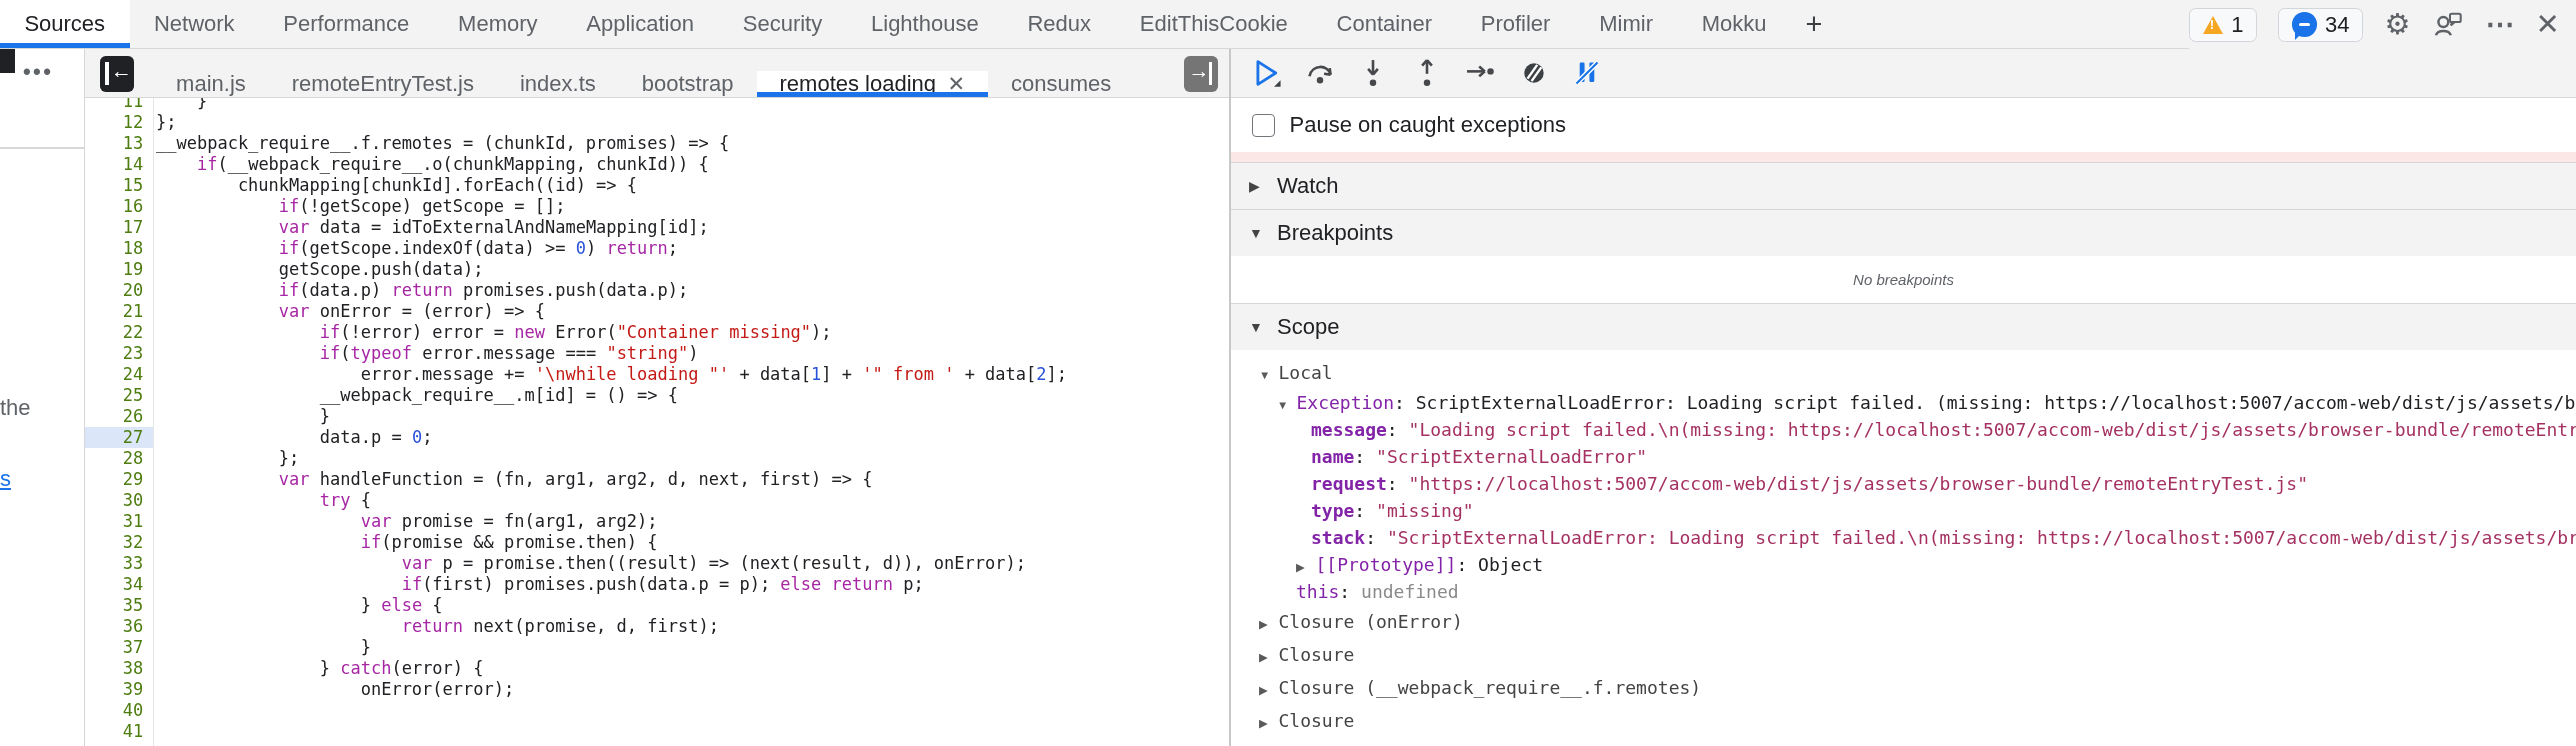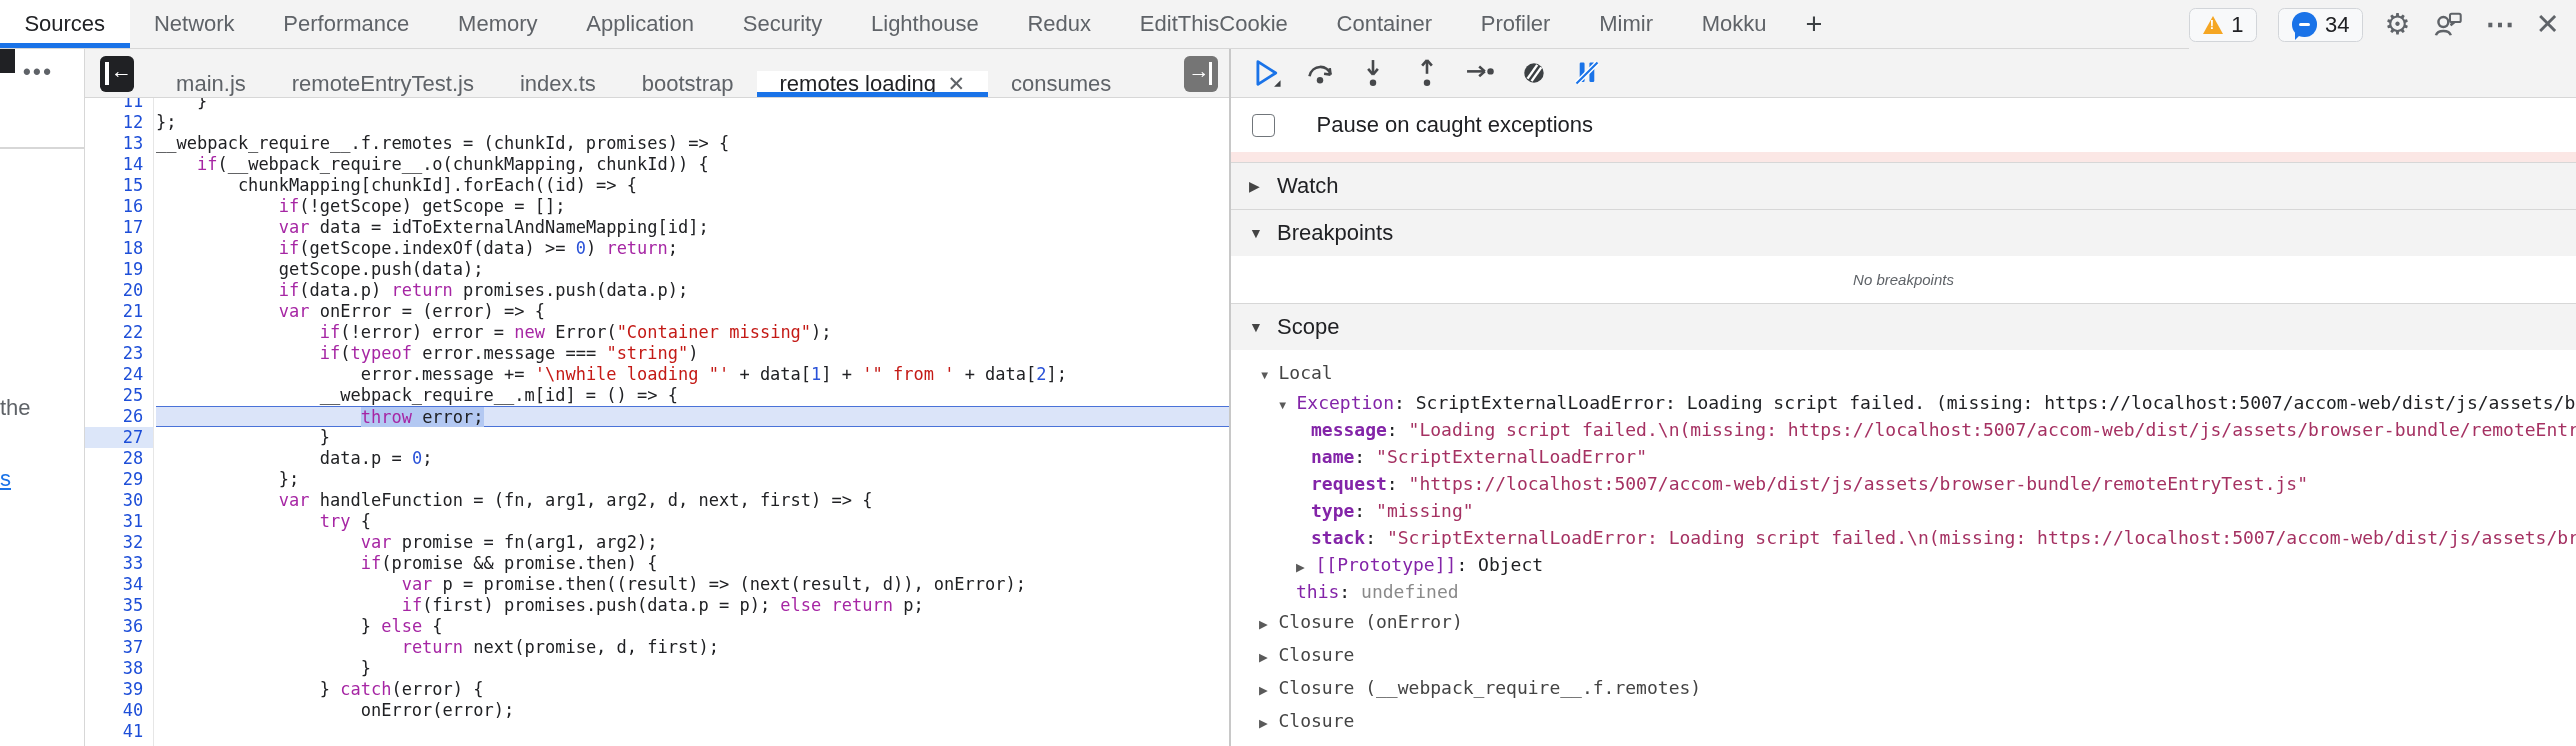--- a/index.html
+++ b/index.html
@@ -60,38 +60,38 @@
   .panel-toggle::before { content:""; position:absolute; right:5.7px; top:6.5px; width:3.3px; height:23px; background:#fff; }
   .panel-toggle::after { content:"\2192"; position:absolute; left:4.9px; top:3.3px; color:#fff; font-size:21px; }
 
   
   #editor { position:absolute; left:85px; top:98px; width:1144px; height:649px;
     background:#fff; overflow:hidden; }
   #gutter { position:absolute; left:0; top:0; width:69px; height:100%;
     border-right:1.6px solid #e6e6e6; }
   #gutter-inner, #code-inner { margin-top:-7.3px; }
   .gl { height:21px; line-height:21px; font-family:"DejaVu Sans Mono", monospace;
-    font-size:17px; color:#1d4ed8; text-align:right; padding-right:9.8px; }
+    font-size:17px; color:#4d7c0f; text-align:right; padding-right:9.8px; }
   .gl.hl { background:#dce6f9; }
   #code { position:absolute; left:71px; top:0; right:0; height:100%; overflow:hidden; }
   .cl { height:21px; line-height:21px; font-family:"DejaVu Sans Mono", monospace;
     font-size:17px; white-space:pre; color:#202124; }
   .cl.hl { background:#dbe4f9; border-top:1.6px solid #4a72d8; border-bottom:1.6px solid #4a72d8; }
   .tok-k { color:var(--kw); }
   .tok-s { color:var(--str); }
   .tok-d { color:var(--num); }
   .tok-sel { background:#b3c8f2; }
 
   
   #vdivider { position:absolute; left:1229px; top:49px; width:1.6px; height:698px; background:#c8c8c8; }
   #rightpanel { position:absolute; left:1231px; top:49px; width:1345px; height:698px; background:#fff; }
   #dbg-toolbar { height:49px; background:#f3f3f3; border-bottom:1.6px solid #d7d7d7;
     display:flex; align-items:center; padding-left:18px; gap:19.5px; }
   .dbg-btn { width:34px; height:34px; display:flex; align-items:center; justify-content:center; }
-  #pause-row { height:54px; display:flex; align-items:center; padding-left:21px; background:#fff;gap:27px; }
+  #pause-row { height:54px; display:flex; align-items:center; padding-left:21px; background:#fff; }
   #pause-checkbox { width:23px; height:23px; border:1.6px solid #70757a; border-radius:4.1px;
     margin-right:14.6px; background:#fff; }
   #pause-row span { font-size:22px; color:#202124; }
   #pink-band { height:9.8px; background:#fbe7e5; }
   .section-hdr { height:47px; background:#f3f3f3; border-top:1.6px solid #d7d7d7;
     display:flex; align-items:center; padding-left:18px; font-size:22px; color:#202124; }
   .hdr-arrow { font-size:14px; color:#444; width:28px; }
   #no-bp-row { height:47px; background:#fff; display:flex; align-items:center;
     justify-content:center; font-size:15px; font-style:italic; color:#5f6368; }
   #scope-body { background:#fff; overflow:hidden; height:397px; padding-top:6.5px; }
@@ -233,21 +233,20 @@
         <div class="cl"><span class="tok-p">            </span><span class="tok-k">if</span><span class="tok-p">(!getScope) getScope = [];</span></div>
         <div class="cl"><span class="tok-p">            </span><span class="tok-k">var</span><span class="tok-p"> data = idToExternalAndNameMapping[id];</span></div>
         <div class="cl"><span class="tok-p">            </span><span class="tok-k">if</span><span class="tok-p">(getScope.indexOf(data) &gt;= </span><span class="tok-d">0</span><span class="tok-p">) </span><span class="tok-k">return</span><span class="tok-p">;</span></div>
         <div class="cl"><span class="tok-p">            getScope.push(data);</span></div>
         <div class="cl"><span class="tok-p">            </span><span class="tok-k">if</span><span class="tok-p">(data.p) </span><span class="tok-k">return</span><span class="tok-p"> promises.push(data.p);</span></div>
         <div class="cl"><span class="tok-p">            </span><span class="tok-k">var</span><span class="tok-p"> onError = (error) =&gt; {</span></div>
         <div class="cl"><span class="tok-p">                </span><span class="tok-k">if</span><span class="tok-p">(!error) error = </span><span class="tok-k">new</span><span class="tok-p"> Error(</span><span class="tok-s">"Container missing"</span><span class="tok-p">);</span></div>
         <div class="cl"><span class="tok-p">                </span><span class="tok-k">if</span><span class="tok-p">(</span><span class="tok-k">typeof</span><span class="tok-p"> error.message === </span><span class="tok-s">"string"</span><span class="tok-p">)</span></div>
         <div class="cl"><span class="tok-p">                    error.message += </span><span class="tok-s">'\nwhile loading "'</span><span class="tok-p"> + data[</span><span class="tok-d">1</span><span class="tok-p">] + </span><span class="tok-s">'" from '</span><span class="tok-p"> + data[</span><span class="tok-d">2</span><span class="tok-p">];</span></div>
         <div class="cl"><span class="tok-p">                __webpack_require__.m[id] = () =&gt; {</span></div>
-        <div class="cl hl"><span class="tok-p">                    </span><span class="tok-k tok-sel">throw</span><span class="tok-p tok-sel"> error;</span></div>
         <div class="cl"><span class="tok-p">                }</span></div>
         <div class="cl"><span class="tok-p">                data.p = </span><span class="tok-d">0</span><span class="tok-p">;</span></div>
         <div class="cl"><span class="tok-p">            };</span></div>
         <div class="cl"><span class="tok-p">            </span><span class="tok-k">var</span><span class="tok-p"> handleFunction = (fn, arg1, arg2, d, next, first) =&gt; {</span></div>
         <div class="cl"><span class="tok-p">                </span><span class="tok-k">try</span><span class="tok-p"> {</span></div>
         <div class="cl"><span class="tok-p">                    </span><span class="tok-k">var</span><span class="tok-p"> promise = fn(arg1, arg2);</span></div>
         <div class="cl"><span class="tok-p">                    </span><span class="tok-k">if</span><span class="tok-p">(promise &amp;&amp; promise.then) {</span></div>
         <div class="cl"><span class="tok-p">                        </span><span class="tok-k">var</span><span class="tok-p"> p = promise.then((result) =&gt; (next(result, d)), onError);</span></div>
         <div class="cl"><span class="tok-p">                        </span><span class="tok-k">if</span><span class="tok-p">(first) promises.push(data.p = p); </span><span class="tok-k">else</span><span class="tok-p"> </span><span class="tok-k">return</span><span class="tok-p"> p;</span></div>
         <div class="cl"><span class="tok-p">                    } </span><span class="tok-k">else</span><span class="tok-p"> {</span></div>

